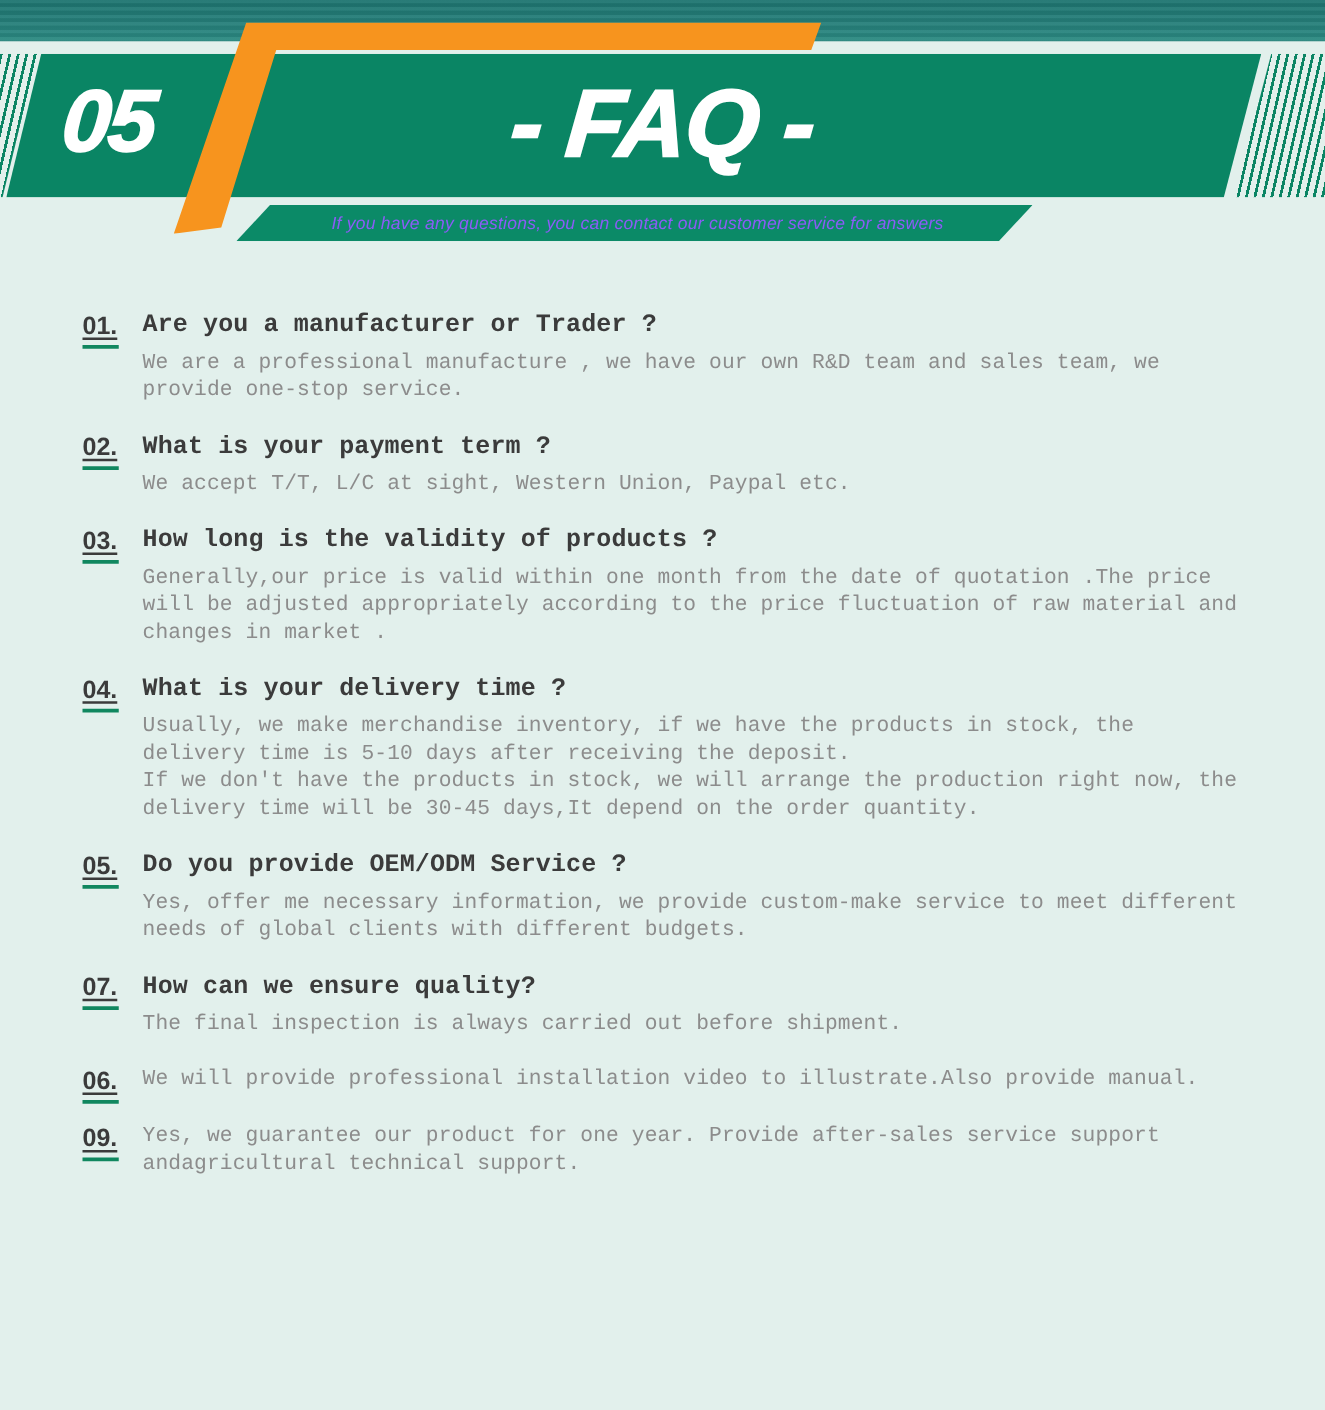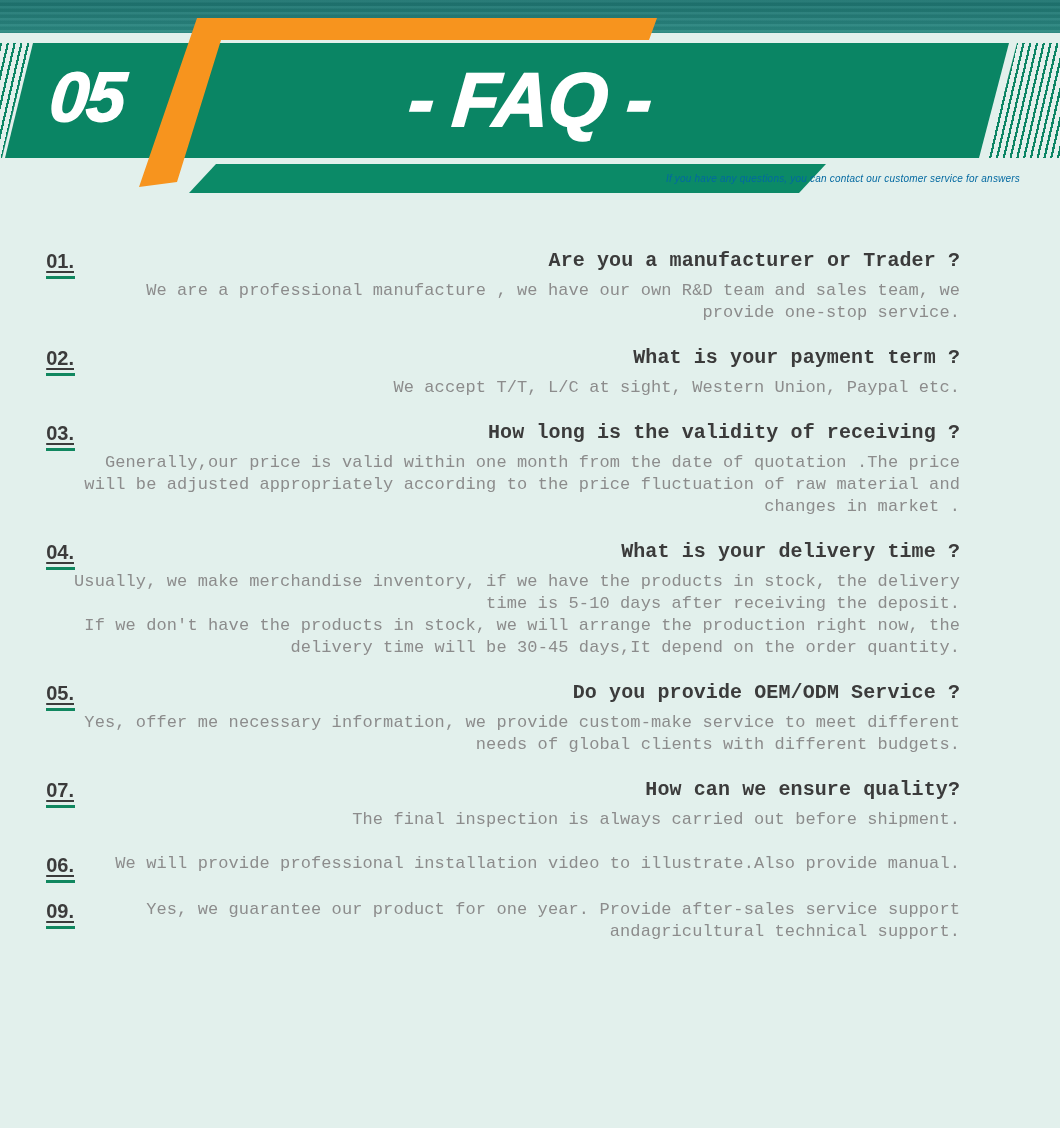--- a/index.html
+++ b/index.html
@@ -52,27 +52,27 @@
     transform:skewX(-5deg);
     -webkit-text-stroke:2px #ffffff;
   }
   .subtitle-bar{
     position:absolute;left:0;top:164px;width:1060px;height:29px;
     background:#0b8a67;
     clip-path:polygon(216px 0,826px 0,799px 100%,189px 100%);
   }
   .subtitle-text{
     position:absolute;left:0;top:164px;width:1020px;height:29px;
-    line-height:29px;text-align:right;
-    font-size:10px;font-style:italic;color:#0369a1;letter-spacing:0.2px;
+    line-height:29px;text-align:center;
+    font-size:14px;font-style:italic;color:#8b5cf6;letter-spacing:0.2px;
   }
   .header-spacer{position:relative;width:1060px;height:193px;}
 
   
-  .faq-list{margin:56px 70px 0 26px;text-align:right;}
+  .faq-list{margin:56px 70px 0 66px;}
   .faq-item{display:flex;margin-bottom:22px;}
   .faq-num-col{flex:0 0 48px;}
   .faq-num{
     position:relative;display:inline-block;
     font-size:20px;line-height:24px;font-weight:700;color:#3b3b3b;
     text-decoration:underline;
     text-decoration-thickness:2px;
     text-underline-offset:3px;
   }
   .faq-num::after{
@@ -131,21 +131,21 @@
         <div class="faq-q">What is your payment term ?</div>
         <div class="faq-a">We accept T/T, L/C at sight, Western Union, Paypal etc.</div>
       </div>
     </div>
 
     <div class="faq-item">
       <div class="faq-num-col">
         <span class="faq-num">03.</span>
       </div>
       <div class="faq-body">
-        <div class="faq-q">How long is the validity of receiving ?</div>
+        <div class="faq-q">How long is the validity of products ?</div>
         <div class="faq-a">Generally,our price is valid within one month from the date of quotation .The price will be adjusted appropriately according to the price fluctuation of raw material and changes in market .</div>
       </div>
     </div>
 
     <div class="faq-item">
       <div class="faq-num-col">
         <span class="faq-num">04.</span>
       </div>
       <div class="faq-body">
         <div class="faq-q">What is your delivery time ?</div>

